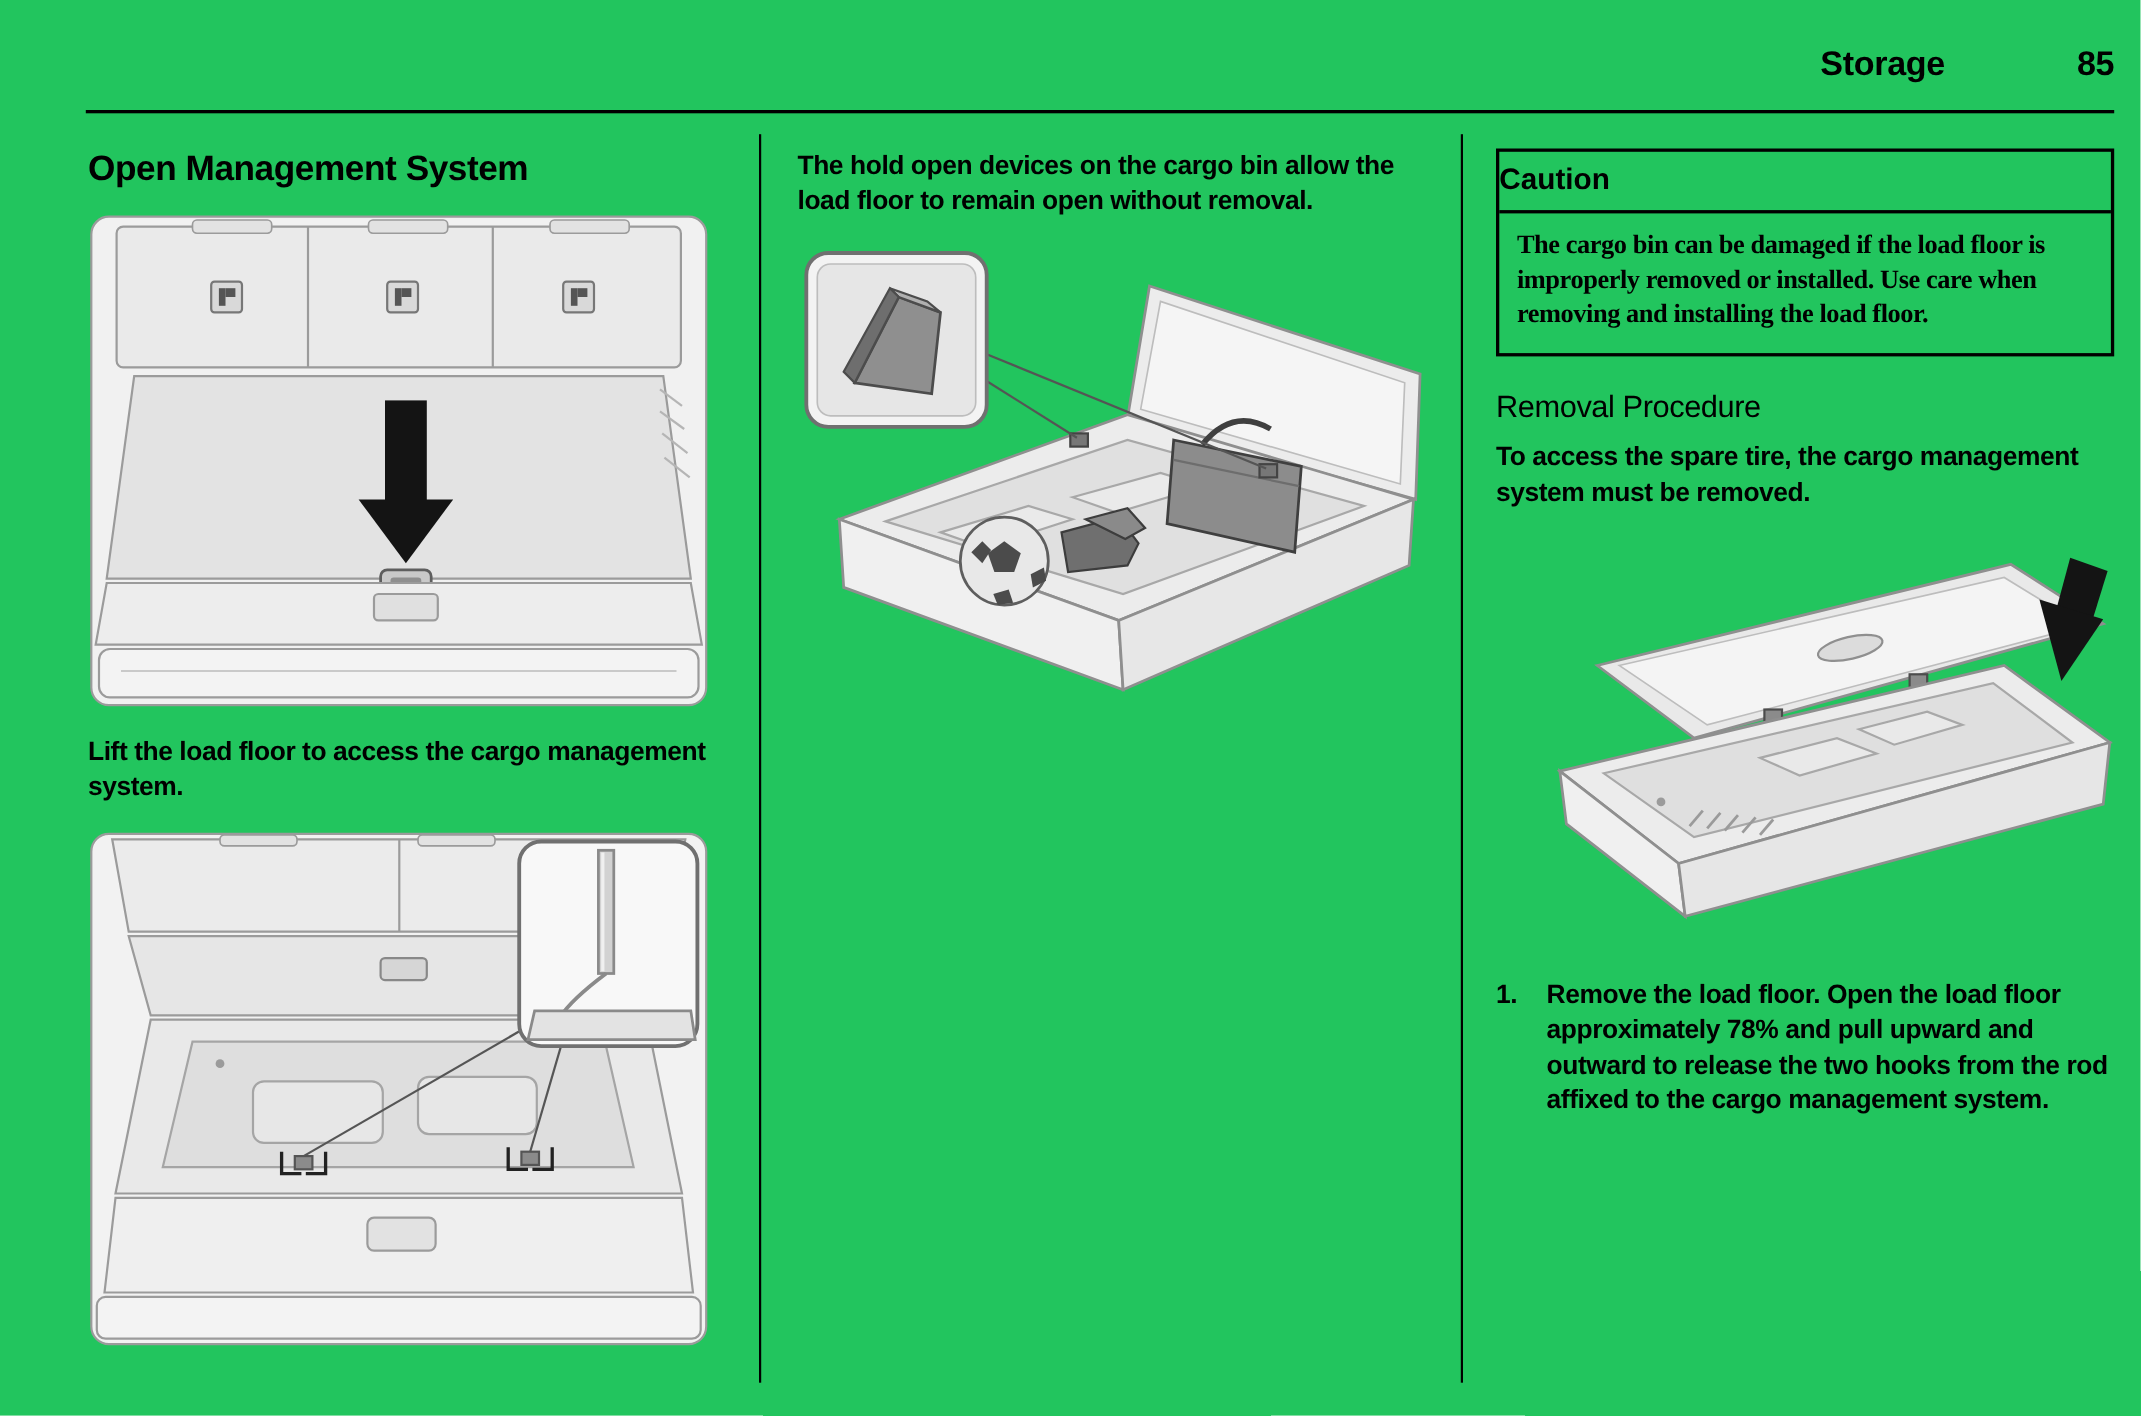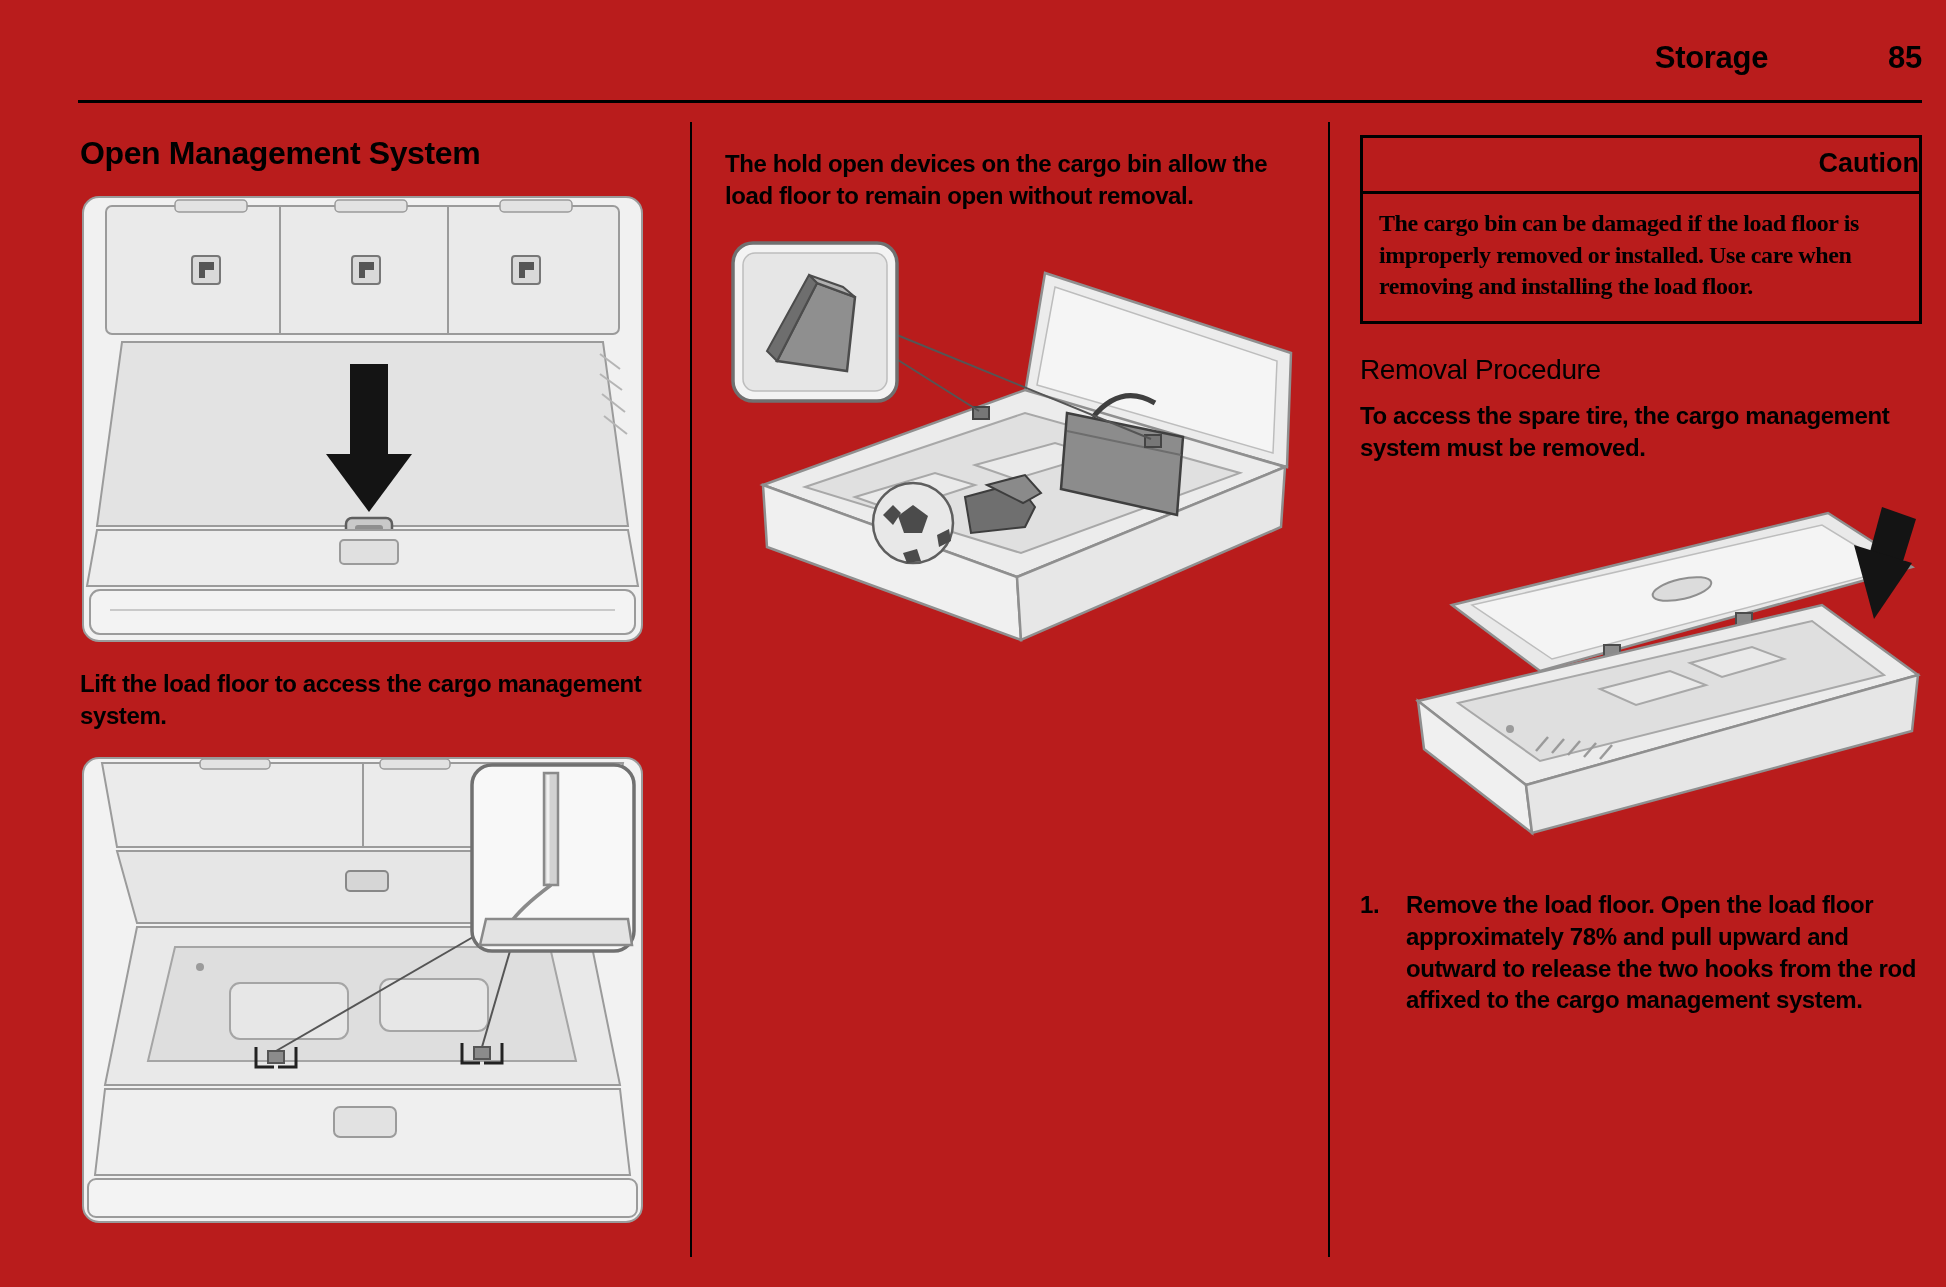--- a/index.html
+++ b/index.html
@@ -9,21 +9,21 @@
     width: 1946px;
     height: 1287px;
     font-family: "Liberation Sans", sans-serif;
     color: #000;
     overflow: hidden;
   }
   .page {
     position: relative;
     width: 1946px;
     height: 1287px;
-    background: #b91c1c;
+    background: #22c55e;
   }
   
   .header-row {
     position: absolute;
     top: 40px;
     left: 80px;
     width: 1842px;
     display: flex;
     justify-content: flex-end;
     align-items: baseline;
@@ -64,39 +64,39 @@
     font-weight: bold;
     letter-spacing: -0.4px;
   }
   h3.sub-heading {
     margin: 30px 0 14px 0;
     font-size: 28px;
     font-weight: normal;
     letter-spacing: -0.4px;
   }
   p.body-text {
-    margin: 13px 0 24px 0;
+    margin: 0 0 24px 0;
     font-size: 24px;
     font-weight: 600;
     letter-spacing: -0.4px;
     line-height: 1.32;
   }
   .figure {
     display: block;
     margin: 0 0 24px 0;
   }
   .figure svg { display: block; }
 
   
   .caution-box {
     border: 3px solid #000;
     margin-bottom: 8px;
   }
   .caution-title {
-    text-align: right;
+    text-align: left;
     font-size: 27px;
     font-weight: bold;
     padding: 10px 0 12px 0;
     border-bottom: 3px solid #000;
   }
   .caution-body {
     padding: 14px 16px 18px 16px;
     font-size: 24px;
     font-weight: 600;
     letter-spacing: -0.4px;

